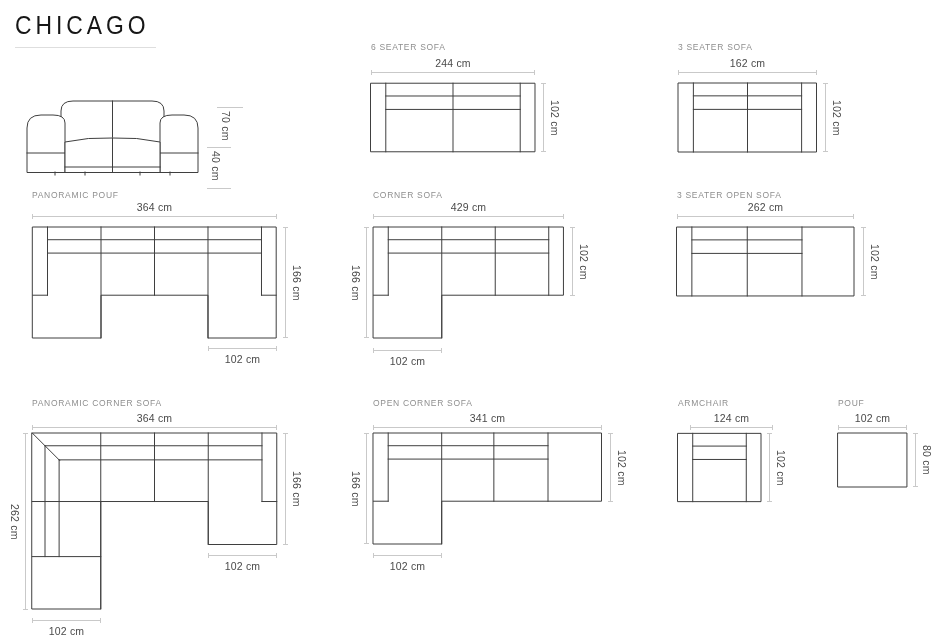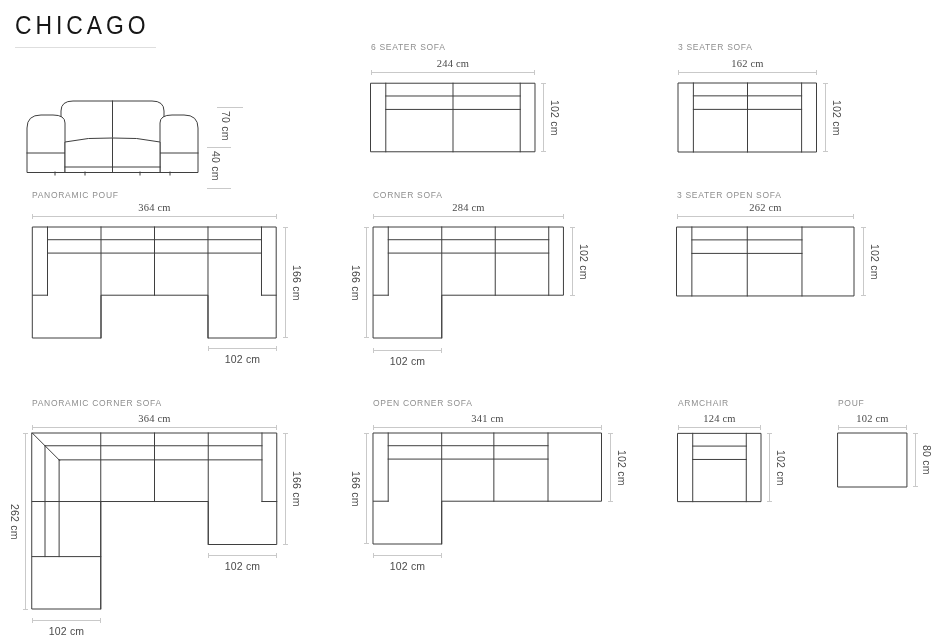--- a/index.html
+++ b/index.html
@@ -10,21 +10,21 @@
   .title{position:absolute;left:15px;top:10px;font-size:26px;font-weight:400;
          color:#161616;letter-spacing:4.5px;transform:scaleX(0.88);
          transform-origin:left top;white-space:nowrap;}
   .title-underline{position:absolute;left:15px;top:47px;width:141px;height:1px;background:#dedede;}
 
   .card{position:absolute;}
   .plabel{position:absolute;left:0;top:0;font-size:8.5px;letter-spacing:.7px;
           color:#8e8e8e;white-space:nowrap;}
   .dimnum{font-size:10.5px;color:#4a4a4a;letter-spacing:.2px;white-space:nowrap;line-height:13px;}
 
-  .hdim{position:absolute;text-align:center;font-family:Liberation Serif, serif;}
+  .hdim{position:absolute;text-align:center;}
   .hdim .dimnum{display:inline-block;margin-bottom:2px;}
   .hline{position:relative;height:1px;background:#c9c9c9;width:100%;}
   .hline::before,.hline::after{content:"";position:absolute;top:-2px;width:1px;height:5px;background:#c9c9c9;}
   .hline::before{left:0;} .hline::after{right:0;}
 
   .bdim{position:absolute;text-align:center;}
   .bdim .dimnum{display:inline-block;margin-top:3px;}
 
   .vdim{position:absolute;display:flex;align-items:center;}
   .vline{position:relative;width:1px;flex:0 0 1px;background:#c9c9c9;height:100%;}
@@ -122,21 +122,21 @@
     </div>
     <div class="bdim" style="left:176px;top:158px;width:69px">
       <div class="hline"></div>
       <span class="dimnum">102 cm</span>
     </div>
   </div>
 
   <div class="card" style="left:373px;top:190px">
     <span class="plabel">CORNER SOFA</span>
     <div class="hdim" style="left:0;top:7px;width:191px">
-      <span class="dimnum">284 cm</span>
+      <span class="dimnum">429 cm</span>
       <div class="hline"></div>
     </div>
     <svg class="draw" style="left:0;top:37px" width="191" height="111" viewBox="0 0 284 166">
       <path d="M0,0 H284 V102 H102 V166 H0 Z"></path>
       <path d="M22,0 V102 M0,102 H22 M262,0 V102"></path>
       <path d="M22,19 H262 M22,39 H262"></path>
       <path d="M102,0 V166 M182,0 V102"></path>
     </svg>
     <div class="vdim left" style="left:-24px;top:37px;height:111px">
       <span class="dimnum vnum">166 cm</span>
@@ -224,21 +224,21 @@
       <span class="dimnum vnum">102 cm</span>
     </div>
     <div class="bdim" style="left:0;top:157px;width:69px">
       <div class="hline"></div>
       <span class="dimnum">102 cm</span>
     </div>
   </div>
 
   <div class="card" style="left:678px;top:398px">
     <span class="plabel">ARMCHAIR</span>
-    <div class="hdim" style="left:0;top:10px;width:83px">
+    <div class="hdim" style="left:12px;top:10px;width:83px">
       <span class="dimnum">124 cm</span>
       <div class="hline"></div>
     </div>
     <svg class="draw" style="left:0;top:35px" width="83" height="69" viewBox="0 0 124 102">
       <path d="M0,0 H124 V102 H0 Z"></path>
       <path d="M22,0 V102 M102,0 V102"></path>
       <path d="M22,19 H102 M22,39 H102"></path>
     </svg>
     <div class="vdim right" style="left:91px;top:35px;height:69px">
       <div class="vline"></div>

